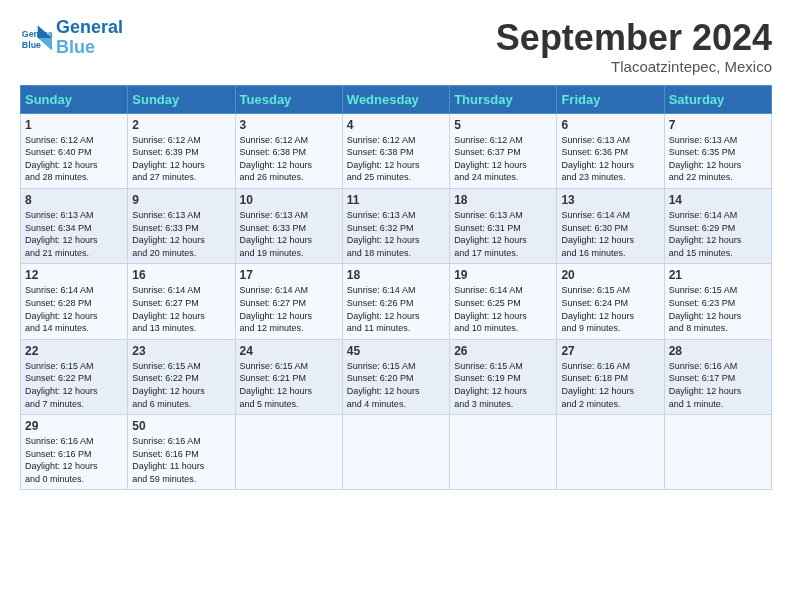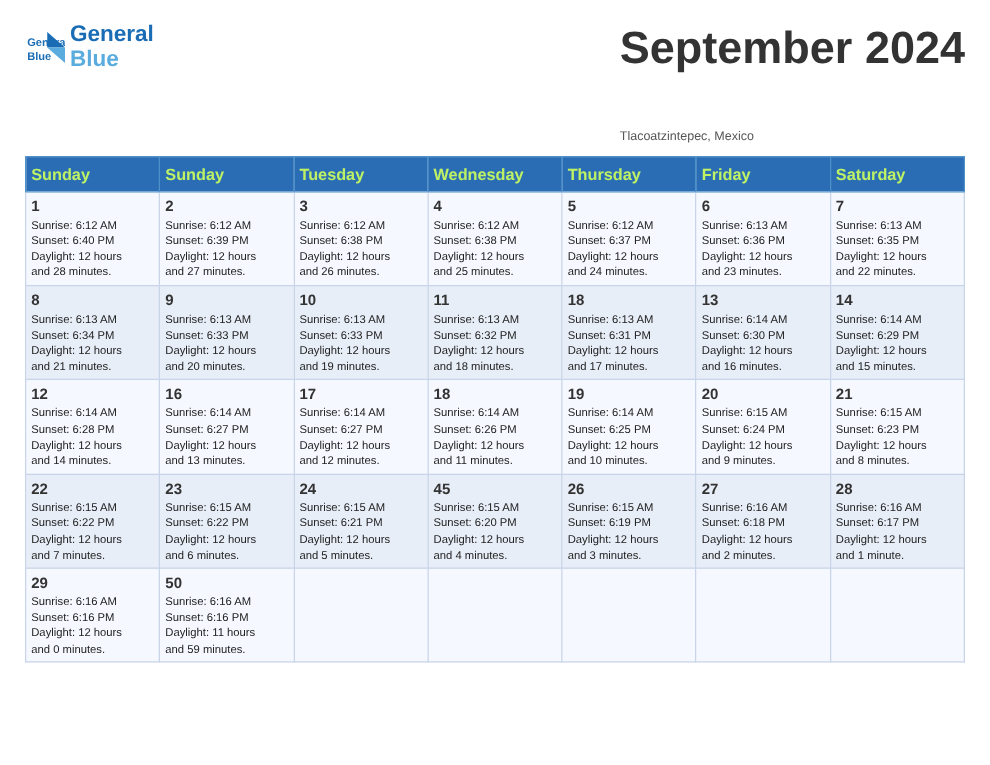--- a/index.html
+++ b/index.html
@@ -32,39 +32,39 @@
       line-height: 1.1;
     }
     .logo-text span {
       color: #1a6db5;
     }
     .logo-icon {
       width: 32px;
       height: 32px;
     }
     .title-block {
+      text-align: right;
     }
     .month-title {
       font-size: 36px;
       font-weight: bold;
       color: #333;
       line-height: 1.1;
     }
     .location {
-      font-size: 10px;
+      font-size: 15px;
       color: #555;
-      margin-top: 46px;
     }
     table {
       width: 100%;
       border-collapse: collapse;
     }
     thead tr {
       background: #2a6db5;
-      color: #bef264;
+      color: #5eead4;
     }
     thead th {
       padding: 6px 4px;
       font-size: 13px;
       font-weight: bold;
       text-align: left;
       border: 1px solid #5090c8;
     }
     tbody tr {
       vertical-align: top;

